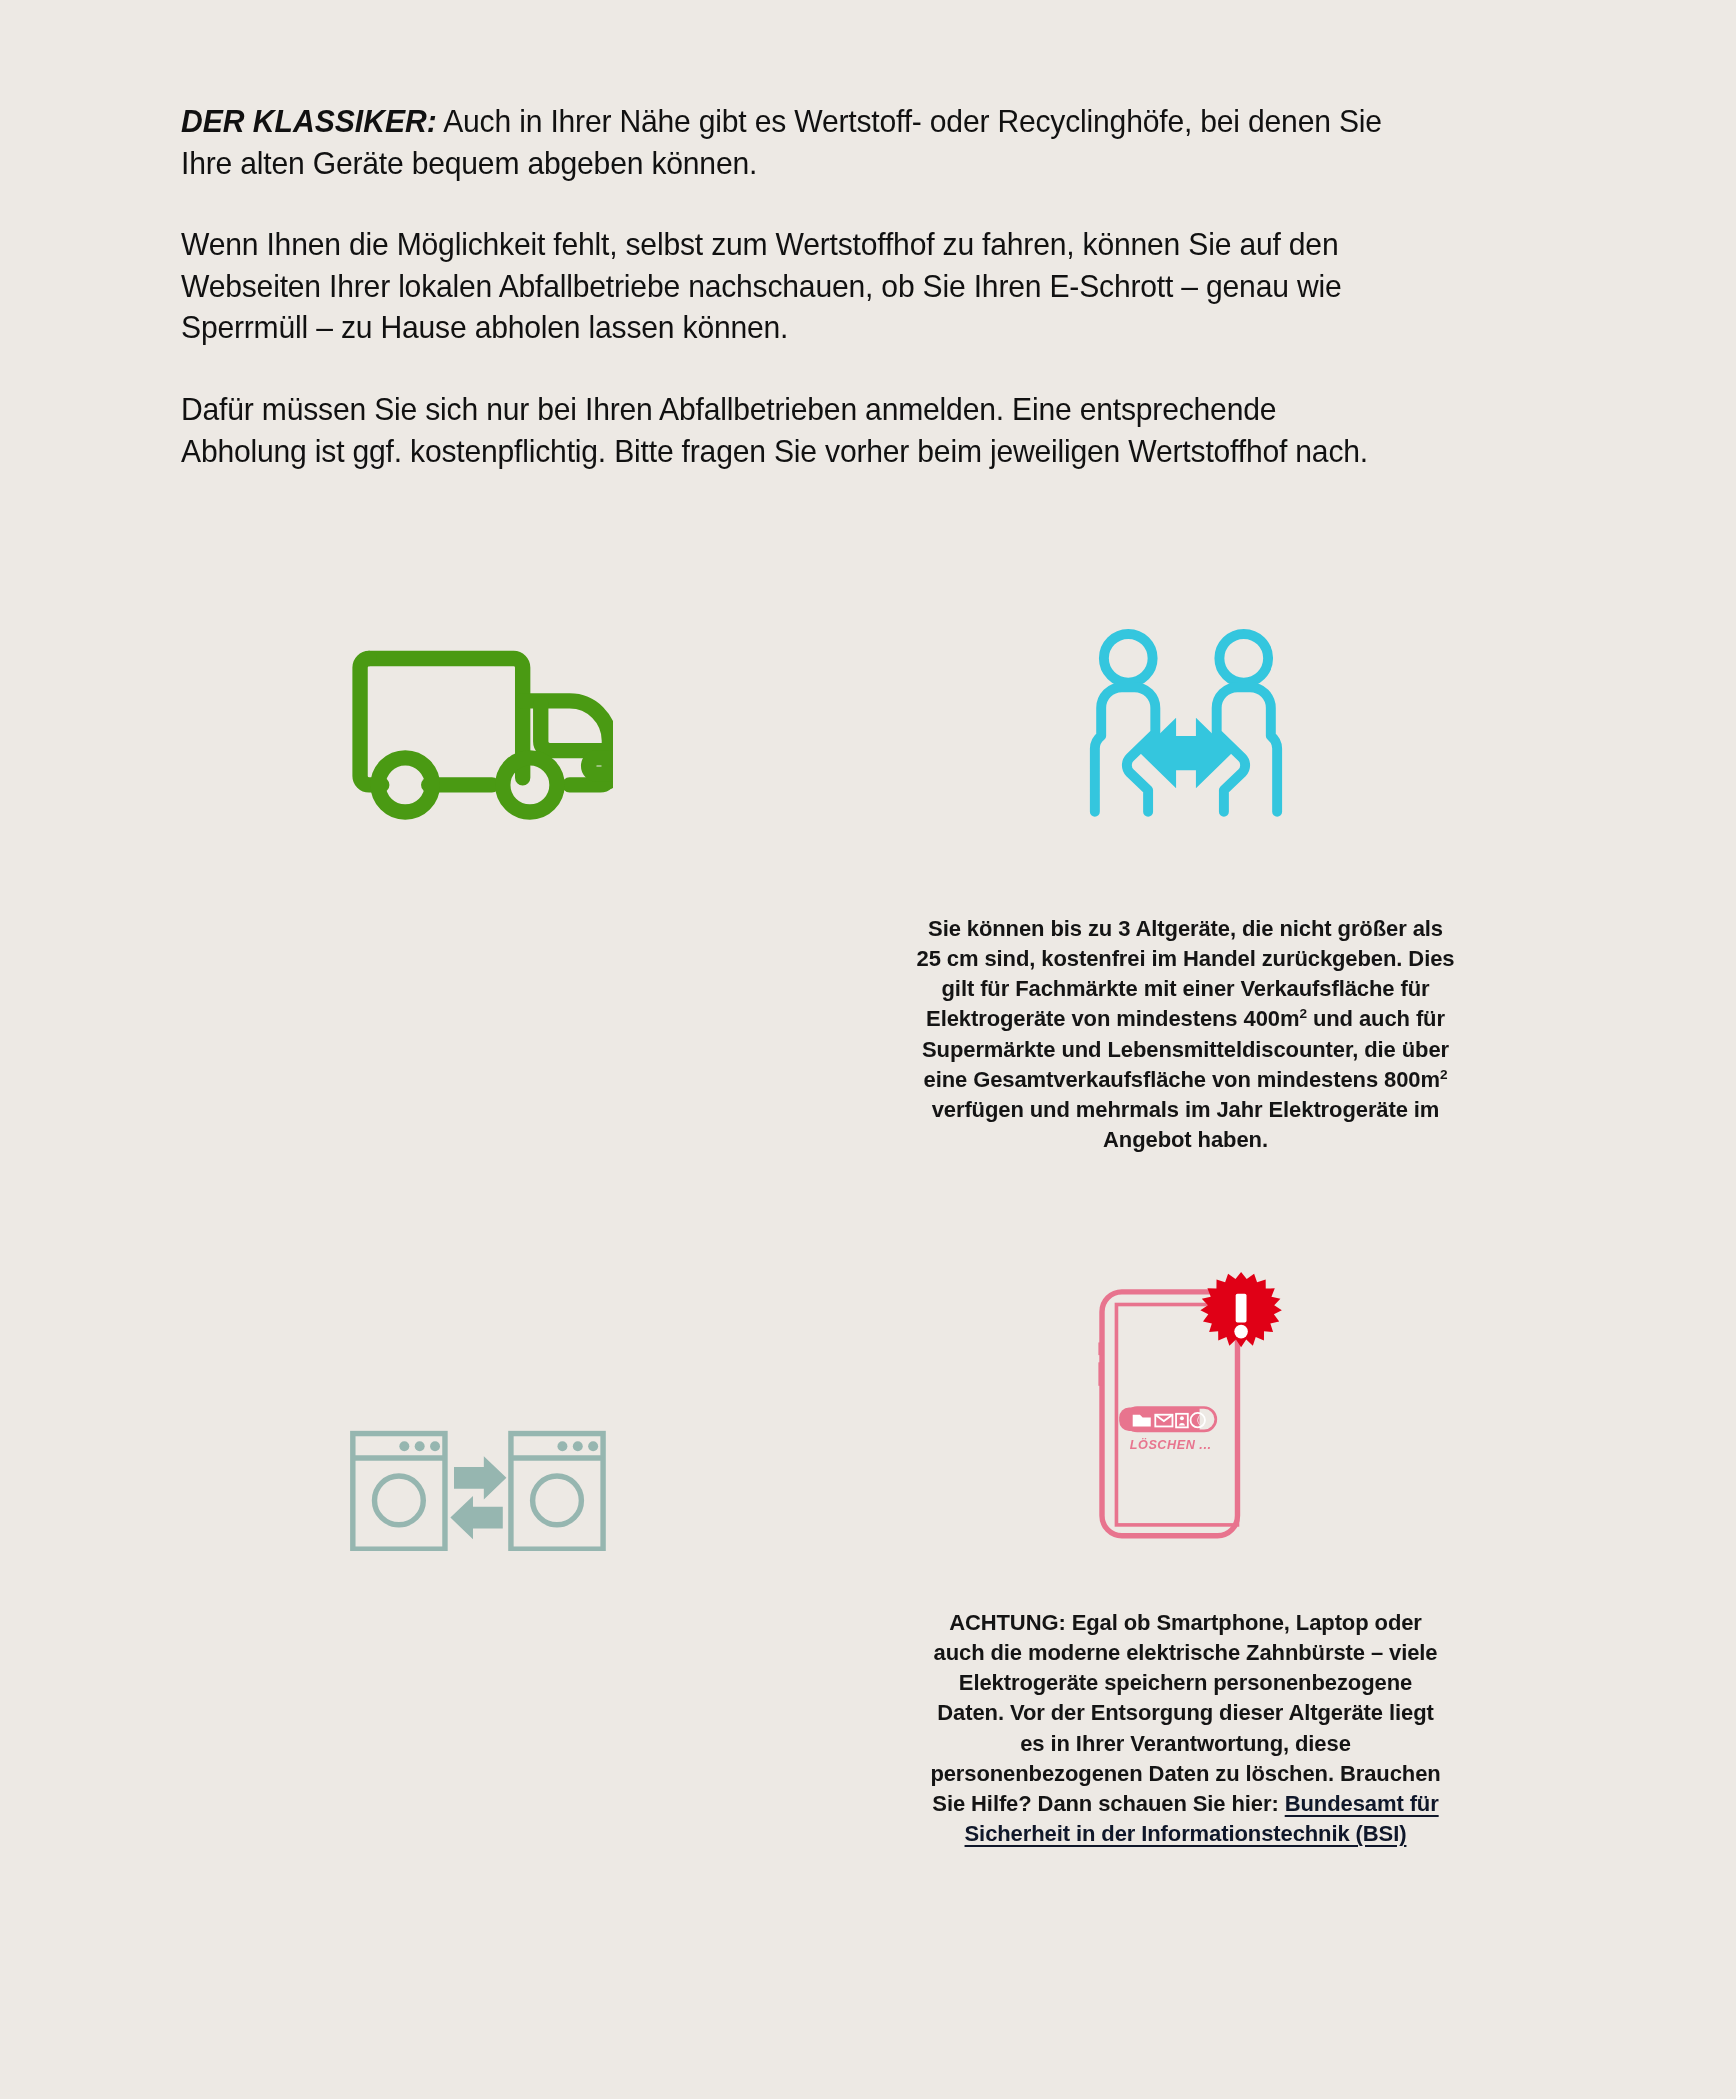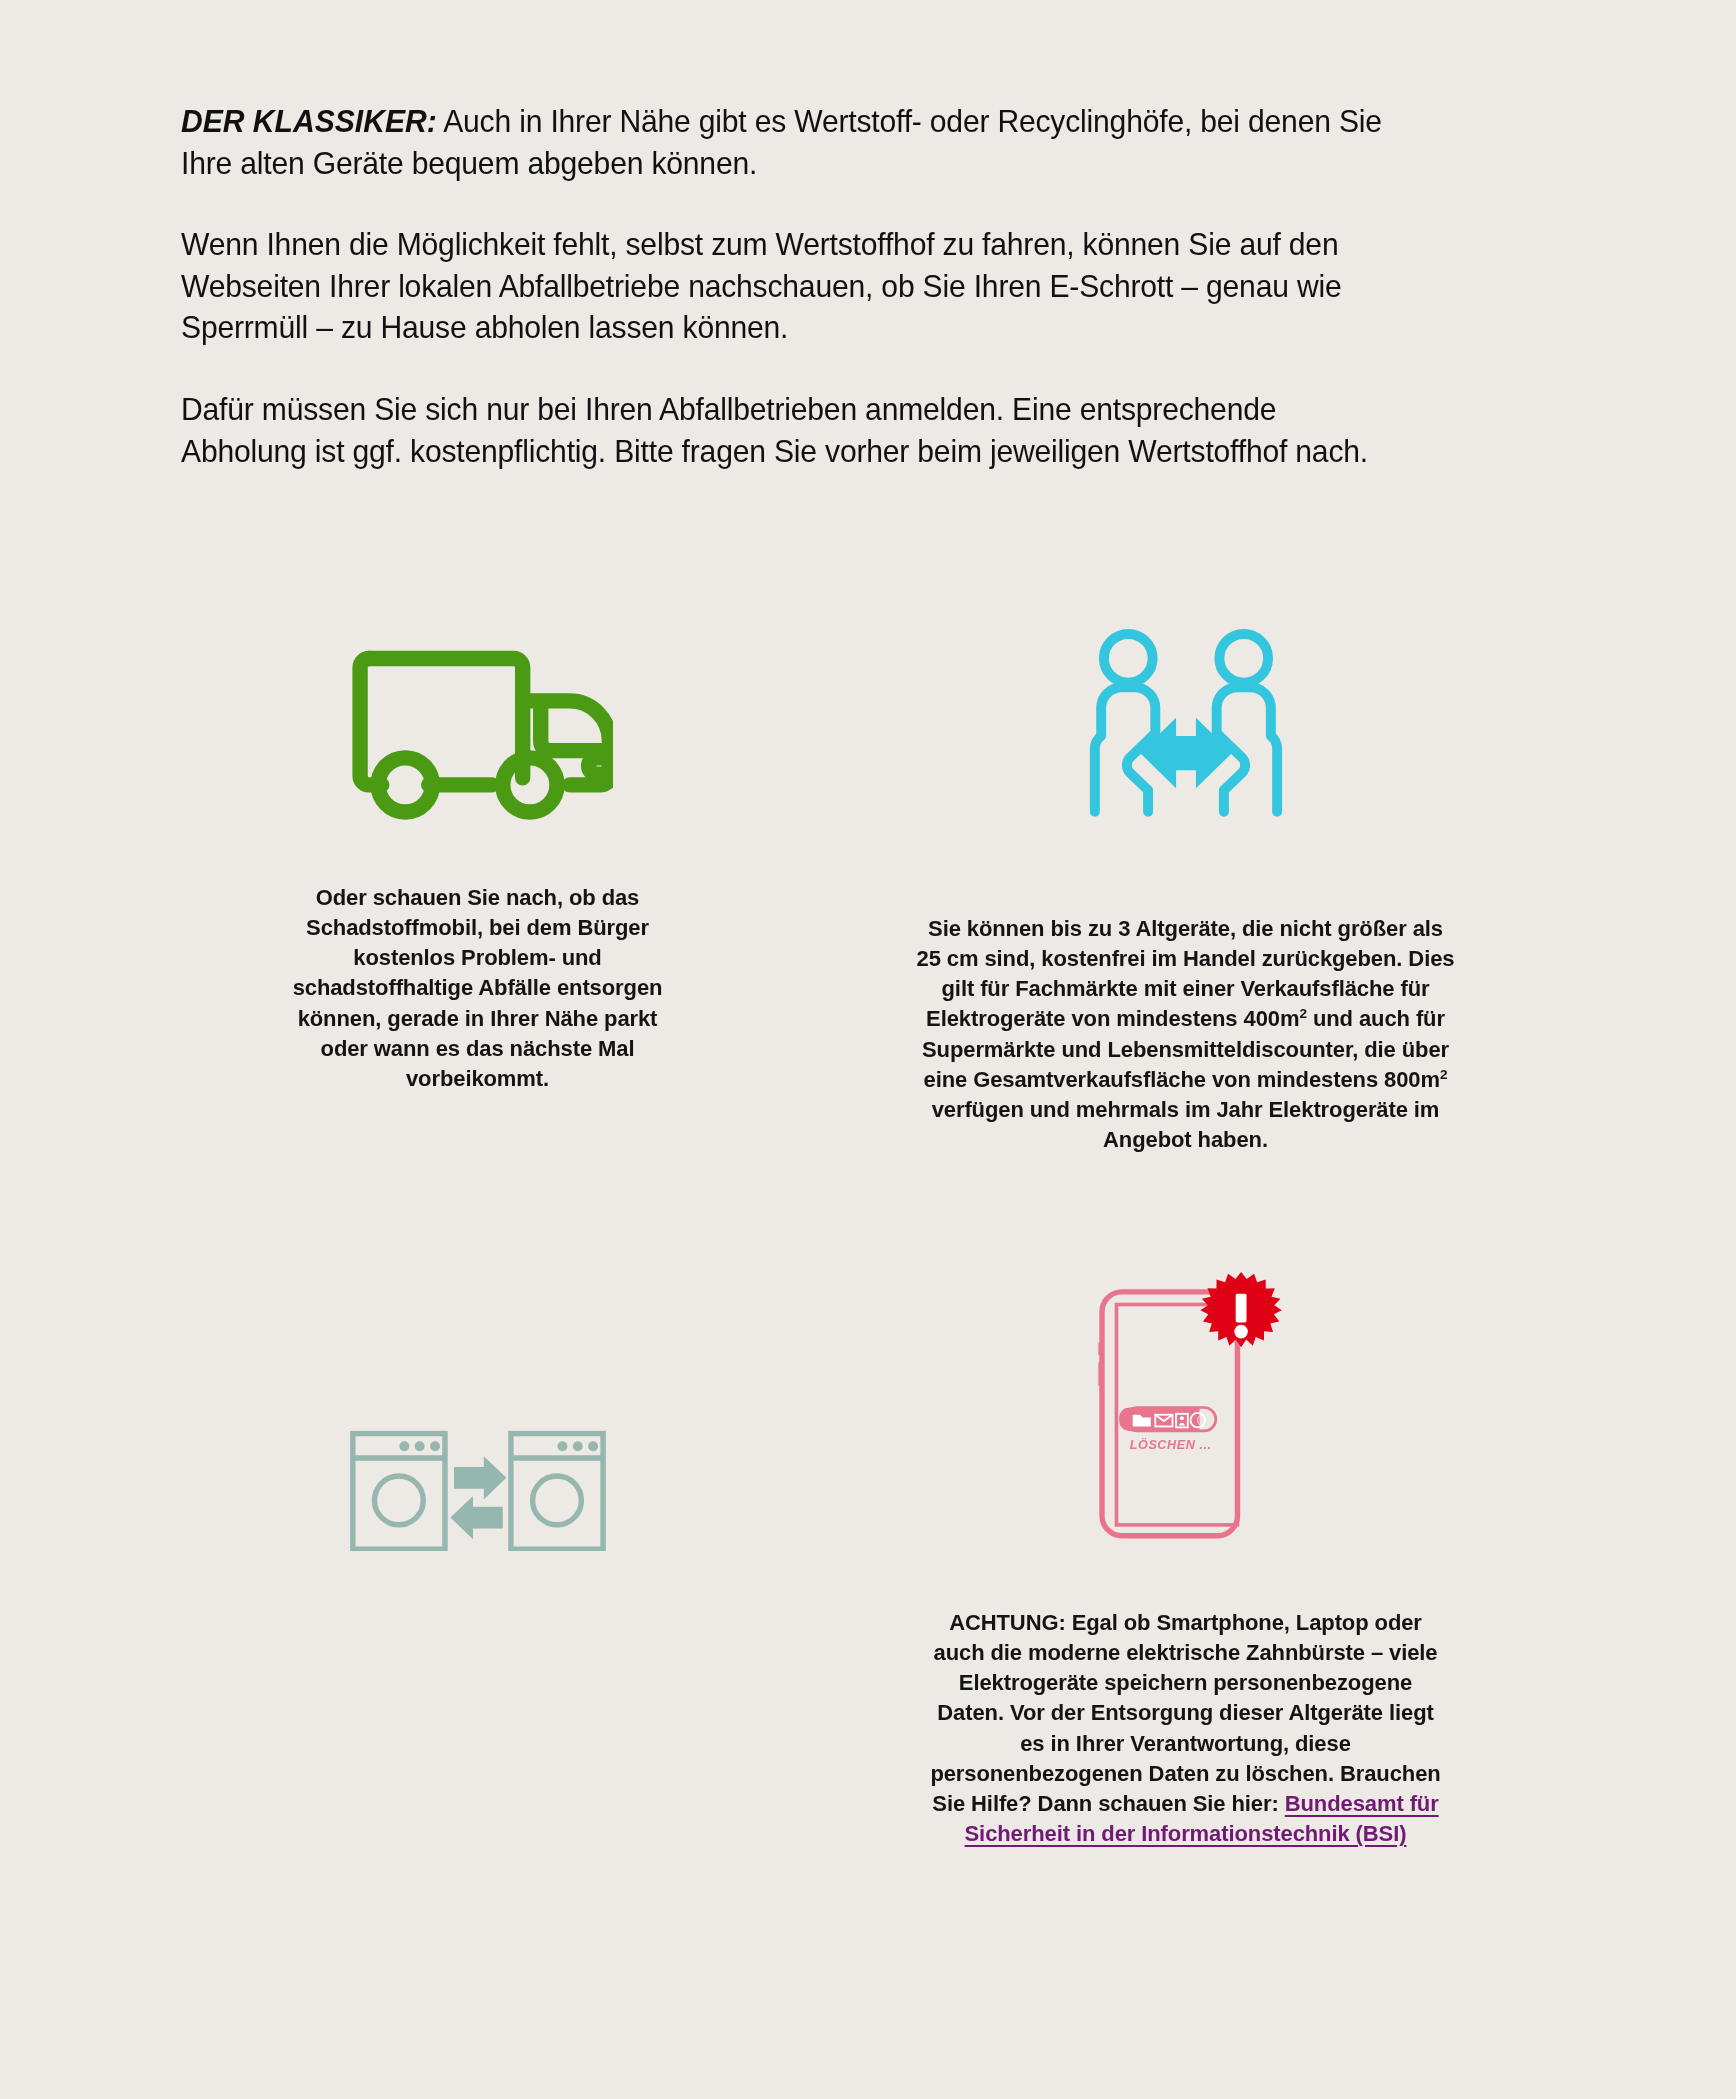--- a/index.html
+++ b/index.html
@@ -54,21 +54,21 @@
     line-height:1.37;
     letter-spacing:-0.1px;
     color:#141414;
     font-stretch:condensed;
   }
   .caption sup{font-size:0.62em;vertical-align:super;line-height:0;}
   .caption .link{
     text-decoration:underline;
     text-underline-offset:3.6px;
     text-decoration-thickness:1.8px;
-    color:#701a75;
+    color:#0f172a;
   }
 
   
   #cell-truck   {left:224px;  top:624px;  width:507px;}
   #cell-people  {left:905px; top:624px;  width:561px;}
   #cell-washers {left:224px;  top:1420px; width:507px;}
   #cell-phone   {left:905px; top:1272px; width:561px;}
 
   #cell-truck  .caption{margin-top:60px;}
   #cell-people .caption{margin-top:96px;}
@@ -105,21 +105,20 @@
           <path d="M96 178 h70"></path>
 
           <path d="M252 178 h34 a10 10 0 0 0 10 -10 v-12"></path>
           <path d="M296 148 h-14 a9 9 0 0 0 0 18 h14"></path>
 
           <circle cx="70" cy="178" r="30"></circle>
           <circle cx="208" cy="178" r="30"></circle>
         </g>
       </svg>
     </div>
-    <div class="caption">Oder schauen Sie nach, ob das Schadstoffmobil, bei dem Bürger kostenlos Problem- und schadstoffhaltige Abfälle entsorgen können, gerade in Ihrer Nähe parkt oder wann es das nächste Mal vorbeikommt.</div>
   </div>
 
   <div class="cell" id="cell-people">
     <div class="icon-wrap">
       <svg width="208" height="194" viewBox="0 0 230 215">
         <g fill="none" stroke="#34C6DE" stroke-width="11" stroke-linecap="round" stroke-linejoin="round">
 
           <circle cx="51" cy="38" r="27"></circle>
 
           <path d="M14 208 v-70 a18 18 0 0 1 7 -14 l0 -31 a23 23 0 0 1 23 -23 h14 a23 23 0 0 1 23 23 v28 l-28 27 a12 12 0 0 0 0 17 l20 19 v24"></path>

